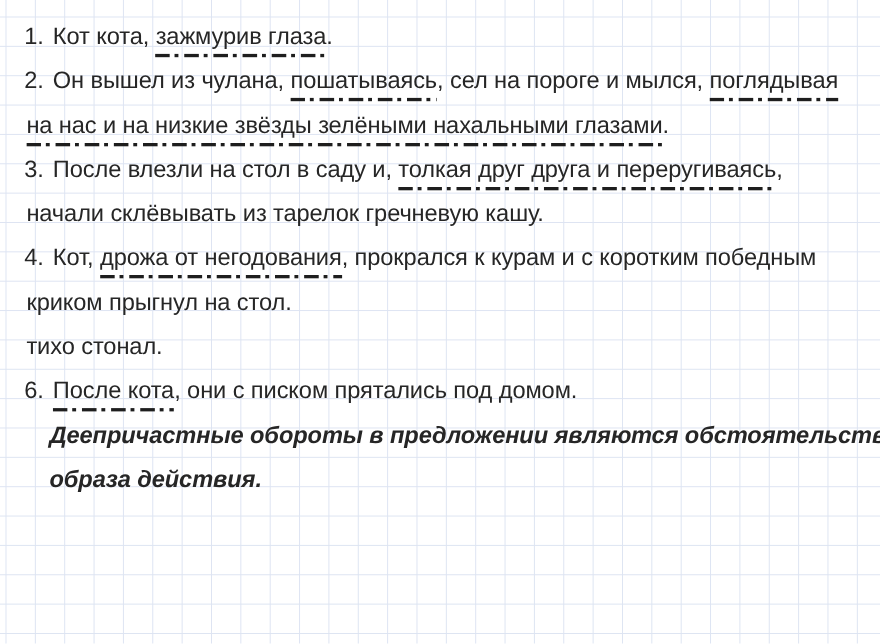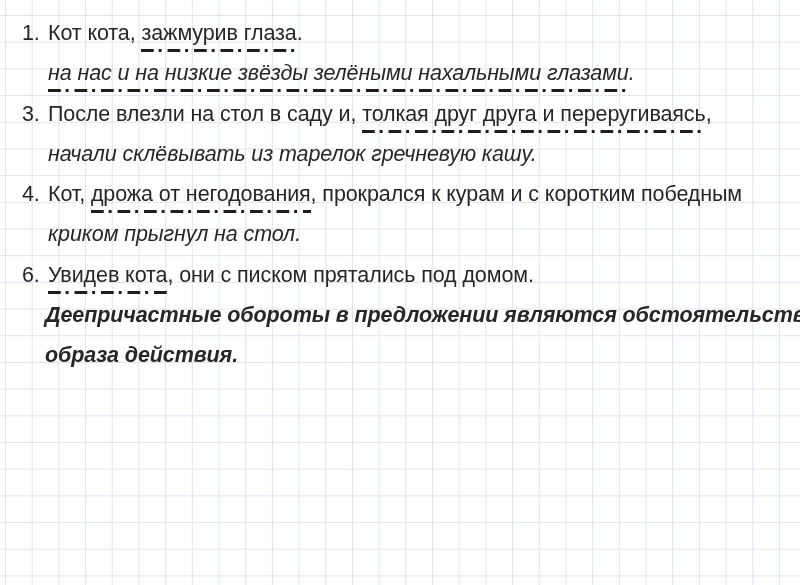--- a/index.html
+++ b/index.html
@@ -24,22 +24,21 @@
   }
   .line {
     height: 40.3px;
     line-height: 40.3px;
     padding-left: 22px;
     white-space: nowrap;
     font-size: 21.5px;
     letter-spacing: -0.1px;
   }
   .line.cont {
-    padding-left: 48px;
-    font-style: italic;
+    padding-left: 24px;
   }
   .num {
     display: inline-block;
     width: 26px;
   }
   
   .u {
     background-image: linear-gradient(90deg,
       #1e1e1e 0px, #1e1e1e 13px,
       transparent 13px, transparent 18px,
@@ -57,34 +56,36 @@
     font-style: italic;
   }
 </style>
 </head>
 <body>
 
 <div class="sheet">
 
   <div class="line"><span class="num">1.</span><span>Кот кота, </span><span class="u">зажмурив глаза</span><span>.</span></div>
 
+  <div class="line"><span class="num">2.</span><span>Он вышел из чулана, </span><span class="u">пошатываясь</span><span>, сел на пороге и мылся, </span><span class="u">поглядывая</span></div>
 
   <div class="line cont"><span class="u">на нас и на низкие звёзды зелёными нахальными глазами</span><span>.</span></div>
 
   <div class="line"><span class="num">3.</span><span>После влезли на стол в саду и, </span><span class="u">толкая друг друга и переругиваясь</span><span>,</span></div>
 
   <div class="line cont"><span>начали склёвывать из тарелок гречневую кашу.</span></div>
 
   <div class="line"><span class="num">4.</span><span>Кот, </span><span class="u">дрожа от негодования</span><span>, прокрался к курам и с коротким победным</span></div>
 
   <div class="line cont"><span>криком прыгнул на стол.</span></div>
 
 
+  <div class="line cont"><span>тихо стонал.</span></div>
 
-  <div class="line"><span class="num">6.</span><span class="u">Увидев кота</span><span>, они с писком прятались под домом.</span></div>
+  <div class="line"><span class="num">6.</span><span class="u">После кота</span><span>, они с писком прятались под домом.</span></div>
 
 
 
   <div class="line conclusion"><span>Деепричастные обороты в предложении являются обстоятельствами</span></div>
 
   <div class="line conclusion"><span>образа действия.</span></div>
 
 </div>
 
 </body></html>

